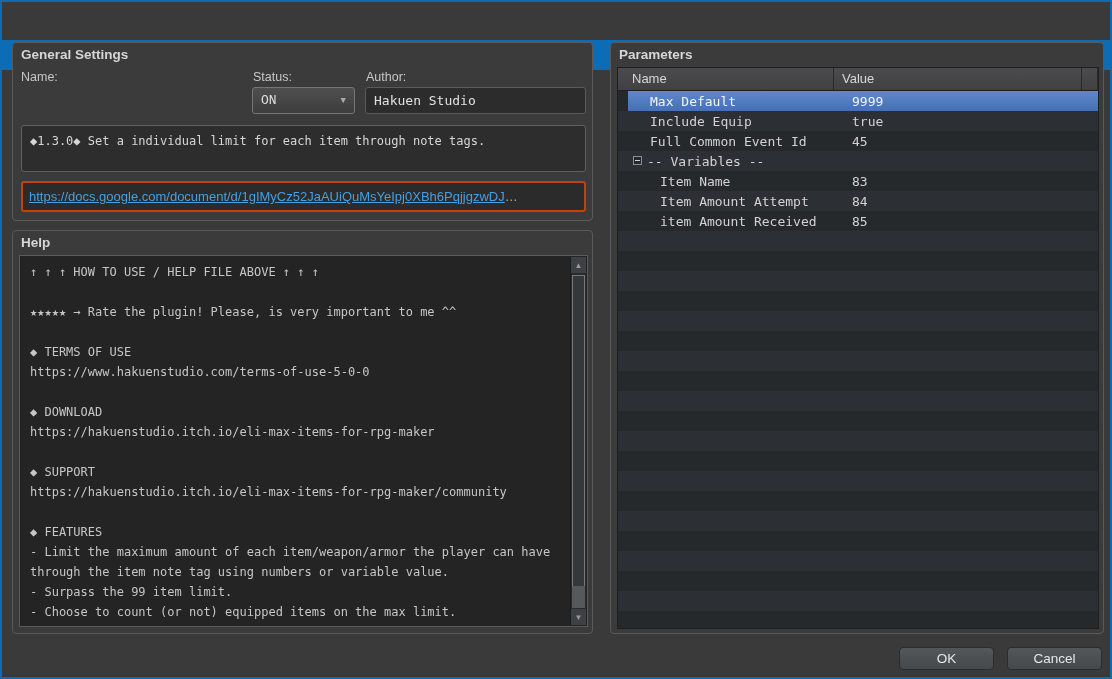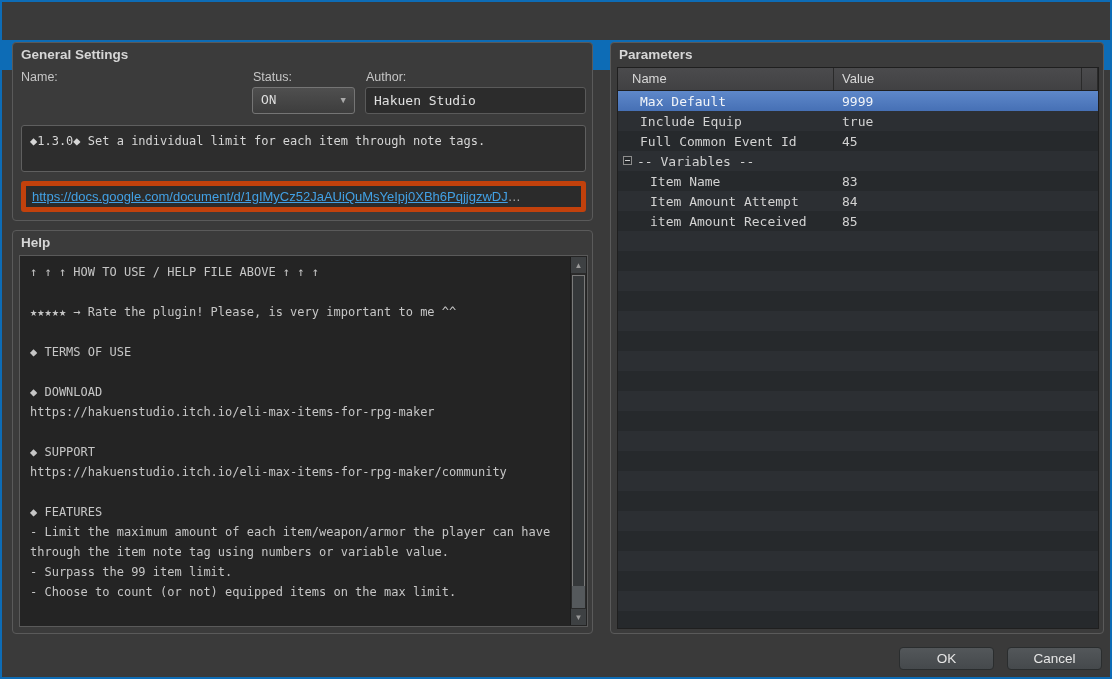--- a/index.html
+++ b/index.html
@@ -32,21 +32,21 @@
   .f-name{background:#353535; border:1px solid #7e7e7e;}
   .f-name .dots{margin-left:auto; color:#b8b8b8; letter-spacing:1px; font-size:12px;}
   .f-status{background:linear-gradient(#4f4f4f,#3d3d3d); border:1px solid #757575;}
   .f-status .arrow{margin-left:auto; color:#aaa; font-size:9px;}
   .f-author{background:#2c2c2c; border:1px solid #5a5a5a;}
   .descbox{
     position:absolute; box-sizing:border-box; background:#2d2d2d; border:1px solid #5f5f5f; border-radius:3px;
     font-family:"DejaVu Sans Mono", monospace; font-size:12px; color:#d6d6d6; padding:6px 8px; line-height:18px;
   }
   .linkbox{
-    position:absolute; box-sizing:border-box; background:#2b2b2b; border:5px solid #c2410c; border-radius:3px;
+    position:absolute; box-sizing:border-box; background:#2b2b2b; border:2px solid #c2410c; border-radius:3px;
     display:flex; align-items:center; padding:0 6px; white-space:nowrap; overflow:hidden;
   }
   .linkbox a{color:#42a0e4; font-size:13px; text-decoration:underline;}
   .linkbox .elide{color:#a9a9a9; font-size:13px; flex:0 0 auto;}
   .helparea{
     position:absolute; box-sizing:border-box; background:#242424; border:1px solid #5a5a5a;
     overflow:hidden;
   }
   .help-lines{position:absolute; left:10px; top:6px; right:22px; bottom:0; overflow:hidden;}
   .help-line{
@@ -63,20 +63,21 @@
   
   .ptable{position:absolute; box-sizing:border-box; border:1px solid #1f1f1f; background:#26292c;}
   .phead{position:absolute; left:0; right:0; top:0; height:22px; background:linear-gradient(#4b4b4d,#414143); border-bottom:1px solid #202020; display:flex;}
   .phead .hc{box-sizing:border-box; font-size:13px; color:#d8d8d8; line-height:22px; border-right:1px solid #2a2a2a;}
   .hc-name{width:216px; padding-left:14px;}
   .hc-value{width:248px; padding-left:8px;}
   .hc-extra{flex:1;}
   .pbody{
     position:absolute; left:0; right:0; top:23px; bottom:0;
     background:repeating-linear-gradient(#26292c 0 20px, #2c2f33 20px 40px);
+    padding-left:10px;
   }
   .prow{position:relative; height:20px; display:flex; align-items:center;
     font-family:"DejaVu Sans Mono", monospace; font-size:13px; color:#d2d2d2; white-space:pre;}
   .prow.selected{background:linear-gradient(#5e88ca,#4670b5); color:#f2f5f9;}
   .prow .pname{position:absolute; left:22px;}
   .prow.lvl2 .pname{left:32px;}
   .prow.grp .pname{left:19px;}
   .prow .pvalue{position:absolute; left:224px;}
   .collapse-box{position:absolute; left:5px; top:5px; width:9px; height:9px; box-sizing:border-box;
     border:1px solid #8d8d8d; background:#26292c;}
@@ -127,20 +128,21 @@
 
   <div class="groupbox" style="left:10px; top:228px; width:581px; height:404px;">
     <div class="grp-title">Help</div>
     <div class="helparea" style="left:6px; top:24px; width:569px; height:372px;">
       <div class="help-lines">
         <div class="help-line">↑ ↑ ↑ HOW TO USE / HELP FILE ABOVE ↑ ↑ ↑</div>
         <div class="help-line"></div>
         <div class="help-line">★★★★★ → Rate the plugin! Please, is very important to me ^^</div>
         <div class="help-line"></div>
         <div class="help-line">◆ TERMS OF USE</div>
+        <div class="help-line">https://www.hakuenstudio.com/terms-of-use-5-0-0</div>
         <div class="help-line"></div>
         <div class="help-line">◆ DOWNLOAD</div>
         <div class="help-line">https://hakuenstudio.itch.io/eli-max-items-for-rpg-maker</div>
         <div class="help-line"></div>
         <div class="help-line">◆ SUPPORT</div>
         <div class="help-line">https://hakuenstudio.itch.io/eli-max-items-for-rpg-maker/community</div>
         <div class="help-line"></div>
         <div class="help-line">◆ FEATURES</div>
         <div class="help-line">- Limit the maximum amount of each item/weapon/armor the player can have</div>
         <div class="help-line">through the item note tag using numbers or variable value.</div>

